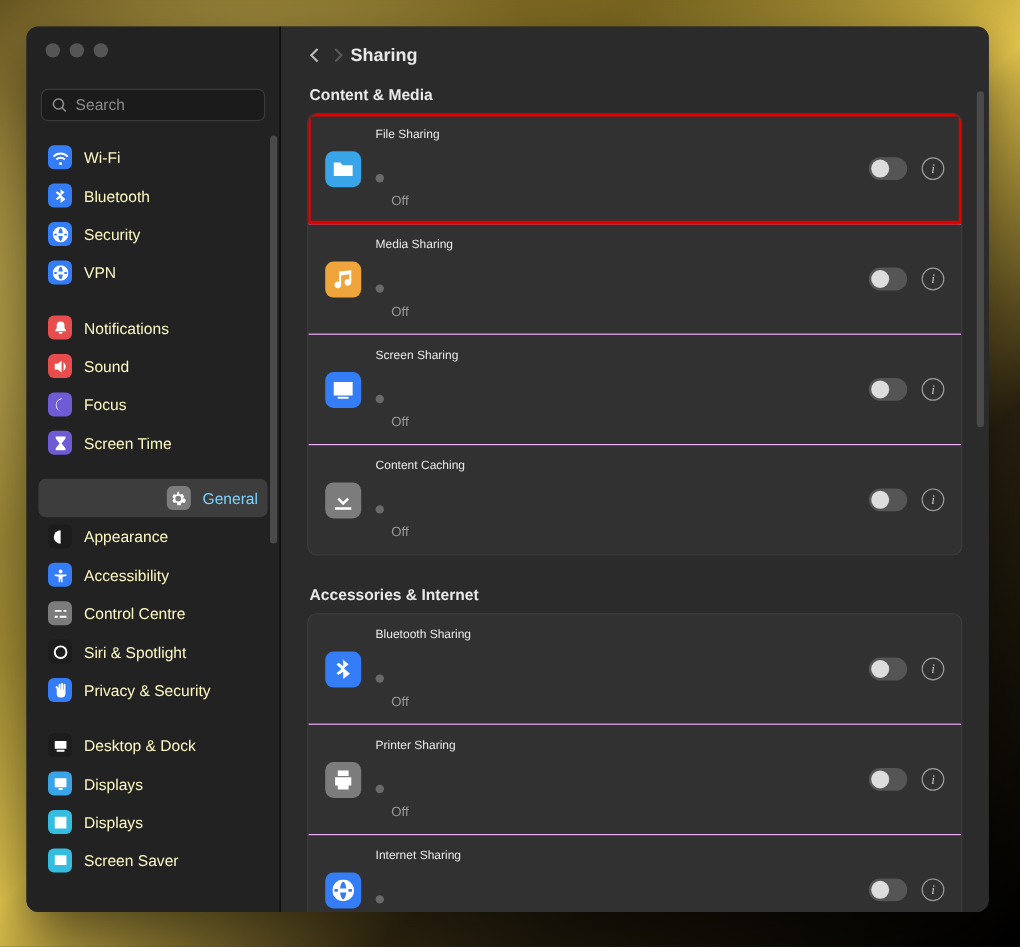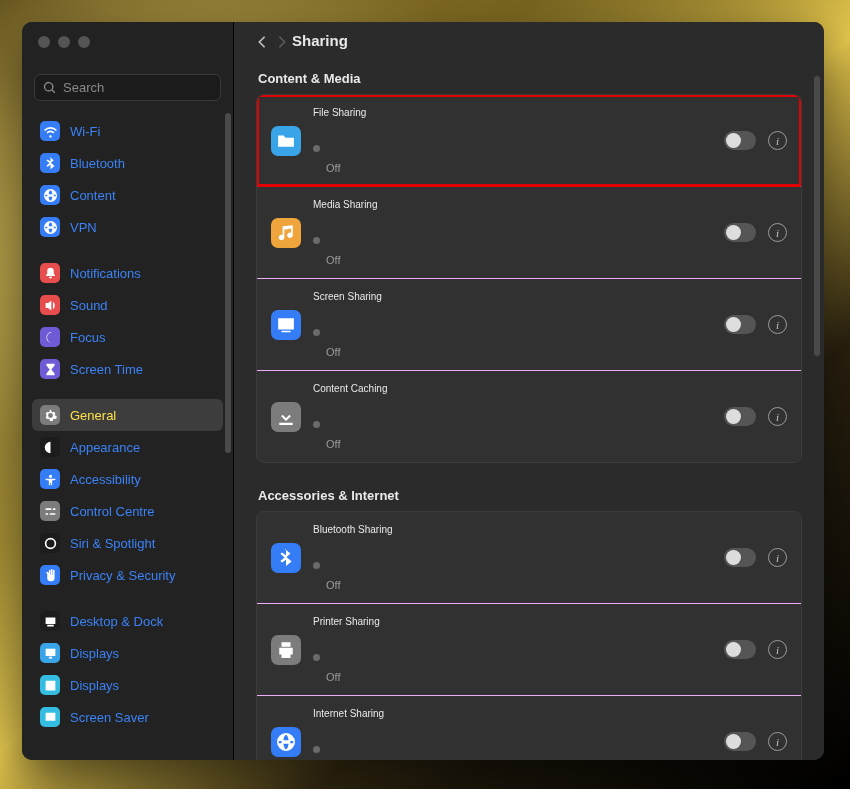--- a/index.html
+++ b/index.html
@@ -44,37 +44,37 @@
   .search input::placeholder { color:#8a8a8a; }
   .side-scroll { flex:1; overflow:hidden; padding: 6px 10px 0 10px; position:relative; }
   .side-scroll::after {
     content:""; position:absolute; top:4px; right:2px; width:6px; height:340px;
     background:#4a4a4a; border-radius:3px;
   }
   .group { margin-bottom: 14px; }
   .nav-item {
     display:flex; align-items:center; gap:10px;
     padding:6px 8px; border-radius:6px;
-    color:#3b82f6; font-size:13px;
+    color:#fef9c3; font-size:13px;
     cursor:default;
   }
-  .nav-item.selected { background:#3d3d3d; color:#fde047; }
+  .nav-item.selected { background:#3d3d3d; color:#7dd3fc;justify-content:flex-end; }
   .nav-icon {
     width:20px; height:20px; border-radius:5px; flex:none;
     display:flex; align-items:center; justify-content:center;
     font-size:12px; color:#fff;
   }
   .nav-icon svg { width:13px; height:13px; fill:#fff; }
   
   .main {
     flex:1; display:flex; flex-direction:column; background:#2b2b2b;
     position:relative;
   }
   .toolbar {
-    display:flex; gap:0;
+    display:flex; align-items:center; gap:0;
     padding:10px 20px 10px 18px; height:48px;
   }
   .navbtn { width:20px; height:20px; display:flex; align-items:center; justify-content:center; cursor:default;}
   .navbtn svg { width:12px; height:14px; }
   .title { color:#e8e8e8; font-size:15px; font-weight:600; }
   .content {
     flex:1; overflow:hidden; padding: 0 22px 0 22px;
     position:relative;
   }
   .content::after {
@@ -165,21 +165,21 @@
               </svg>
             </div>
             <span>Bluetooth</span>
           </div>
           <div class="nav-item">
             <div class="nav-icon" style="background: rgb(52, 125, 246);">
               <svg viewBox="0 0 16 16">
                 <path d="M8 0a8 8 0 100 16A8 8 0 008 0zm0 1.5c.8 0 2 2 2.3 5H5.7C6 3.5 7.2 1.5 8 1.5zM1.6 7h2.6A13 13 0 004 8c0 .3 0 .7.1 1H1.6a6.5 6.5 0 010-2zm10.2 0h2.6a6.5 6.5 0 010 2h-2.6c0-.3.1-.7.1-1s0-.7-.1-1zM5.7 9.5h4.6C10 12.5 8.8 14.5 8 14.5S6 12.5 5.7 9.5z"></path>
               </svg>
             </div>
-            <span>Content</span>
+            <span>Security</span>
           </div>
           <div class="nav-item">
             <div class="nav-icon" style="background: rgb(52, 125, 246);">
               <svg viewBox="0 0 16 16">
                 <path d="M8 0a8 8 0 100 16A8 8 0 008 0zm0 1.5c.8 0 2 2 2.3 5H5.7C6 3.5 7.2 1.5 8 1.5zM1.6 7h2.6A13 13 0 004 8c0 .3 0 .7.1 1H1.6a6.5 6.5 0 010-2zm10.2 0h2.6a6.5 6.5 0 010 2h-2.6c0-.3.1-.7.1-1s0-.7-.1-1zM5.7 9.5h4.6C10 12.5 8.8 14.5 8 14.5S6 12.5 5.7 9.5z"></path>
               </svg>
             </div>
             <span>VPN</span>
           </div>
         </div>

